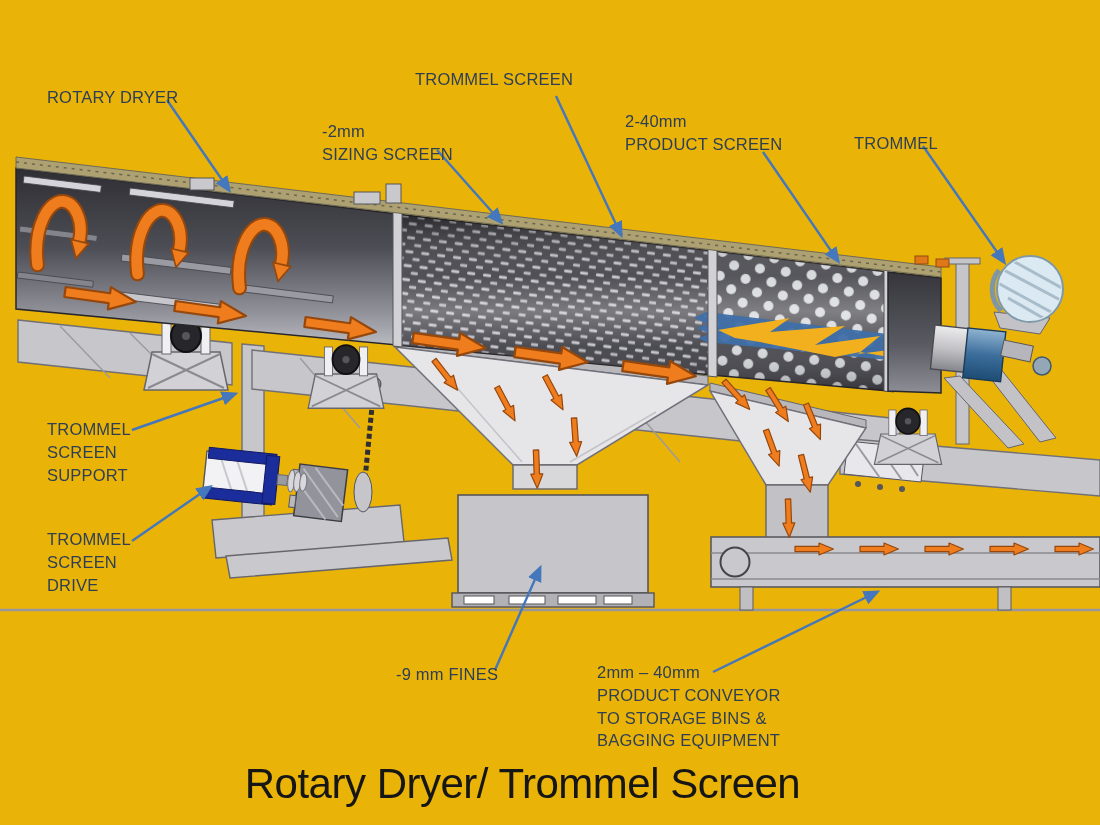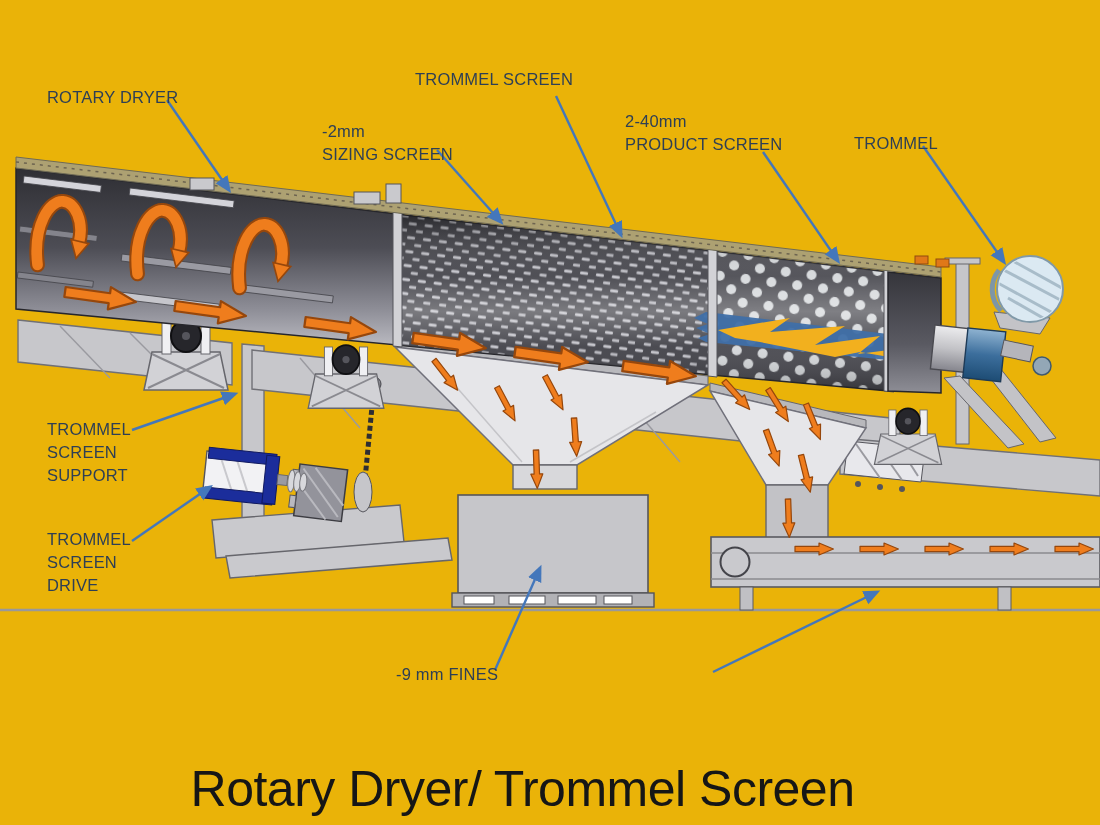--- a/index.html
+++ b/index.html
@@ -7,21 +7,21 @@
     position:relative; width:1100px; height:825px; background:#eab308;
     font-family:"Liberation Sans", sans-serif; overflow:hidden;
   }
   .stage svg{position:absolute; left:0; top:0;}
   .lbl{
     position:absolute; color:#2e3f55; font-size:16.5px; line-height:1.38;
     white-space:pre-line; letter-spacing:0.2px;
   }
   .title{
     position:absolute; left:0; top:760px; width:1045px; text-align:center;
-    color:#161616; font-size:50px; letter-spacing:-0.5px;
+    color:#161616; font-size:42px; letter-spacing:-0.5px;
     font-family:"Liberation Sans", sans-serif;
   }
 </style>
 </head>
 <body>
 
 <div class="stage">
 
 <svg width="1100" height="825" viewBox="0 0 1100 825">
   <defs>
@@ -291,16 +291,20 @@
 <div class="lbl" style="left:625px; top:110px;">2-40mm
 PRODUCT SCREEN</div>
 <div class="lbl" style="left:854px; top:132px;">TROMMEL</div>
 <div class="lbl" style="left:47px; top:418px;">TROMMEL
 SCREEN
 SUPPORT</div>
 <div class="lbl" style="left:47px; top:528px;">TROMMEL
 SCREEN
 DRIVE</div>
 <div class="lbl" style="left:396px; top:663px;">-9 mm FINES</div>
+<div class="lbl" style="left:597px; top:661px;">2mm – 40mm
+PRODUCT CONVEYOR
+TO STORAGE BINS &amp;
+BAGGING EQUIPMENT</div>
 
 <div class="title">Rotary Dryer/ Trommel Screen</div>
 
 </div>
 
 </body></html>

